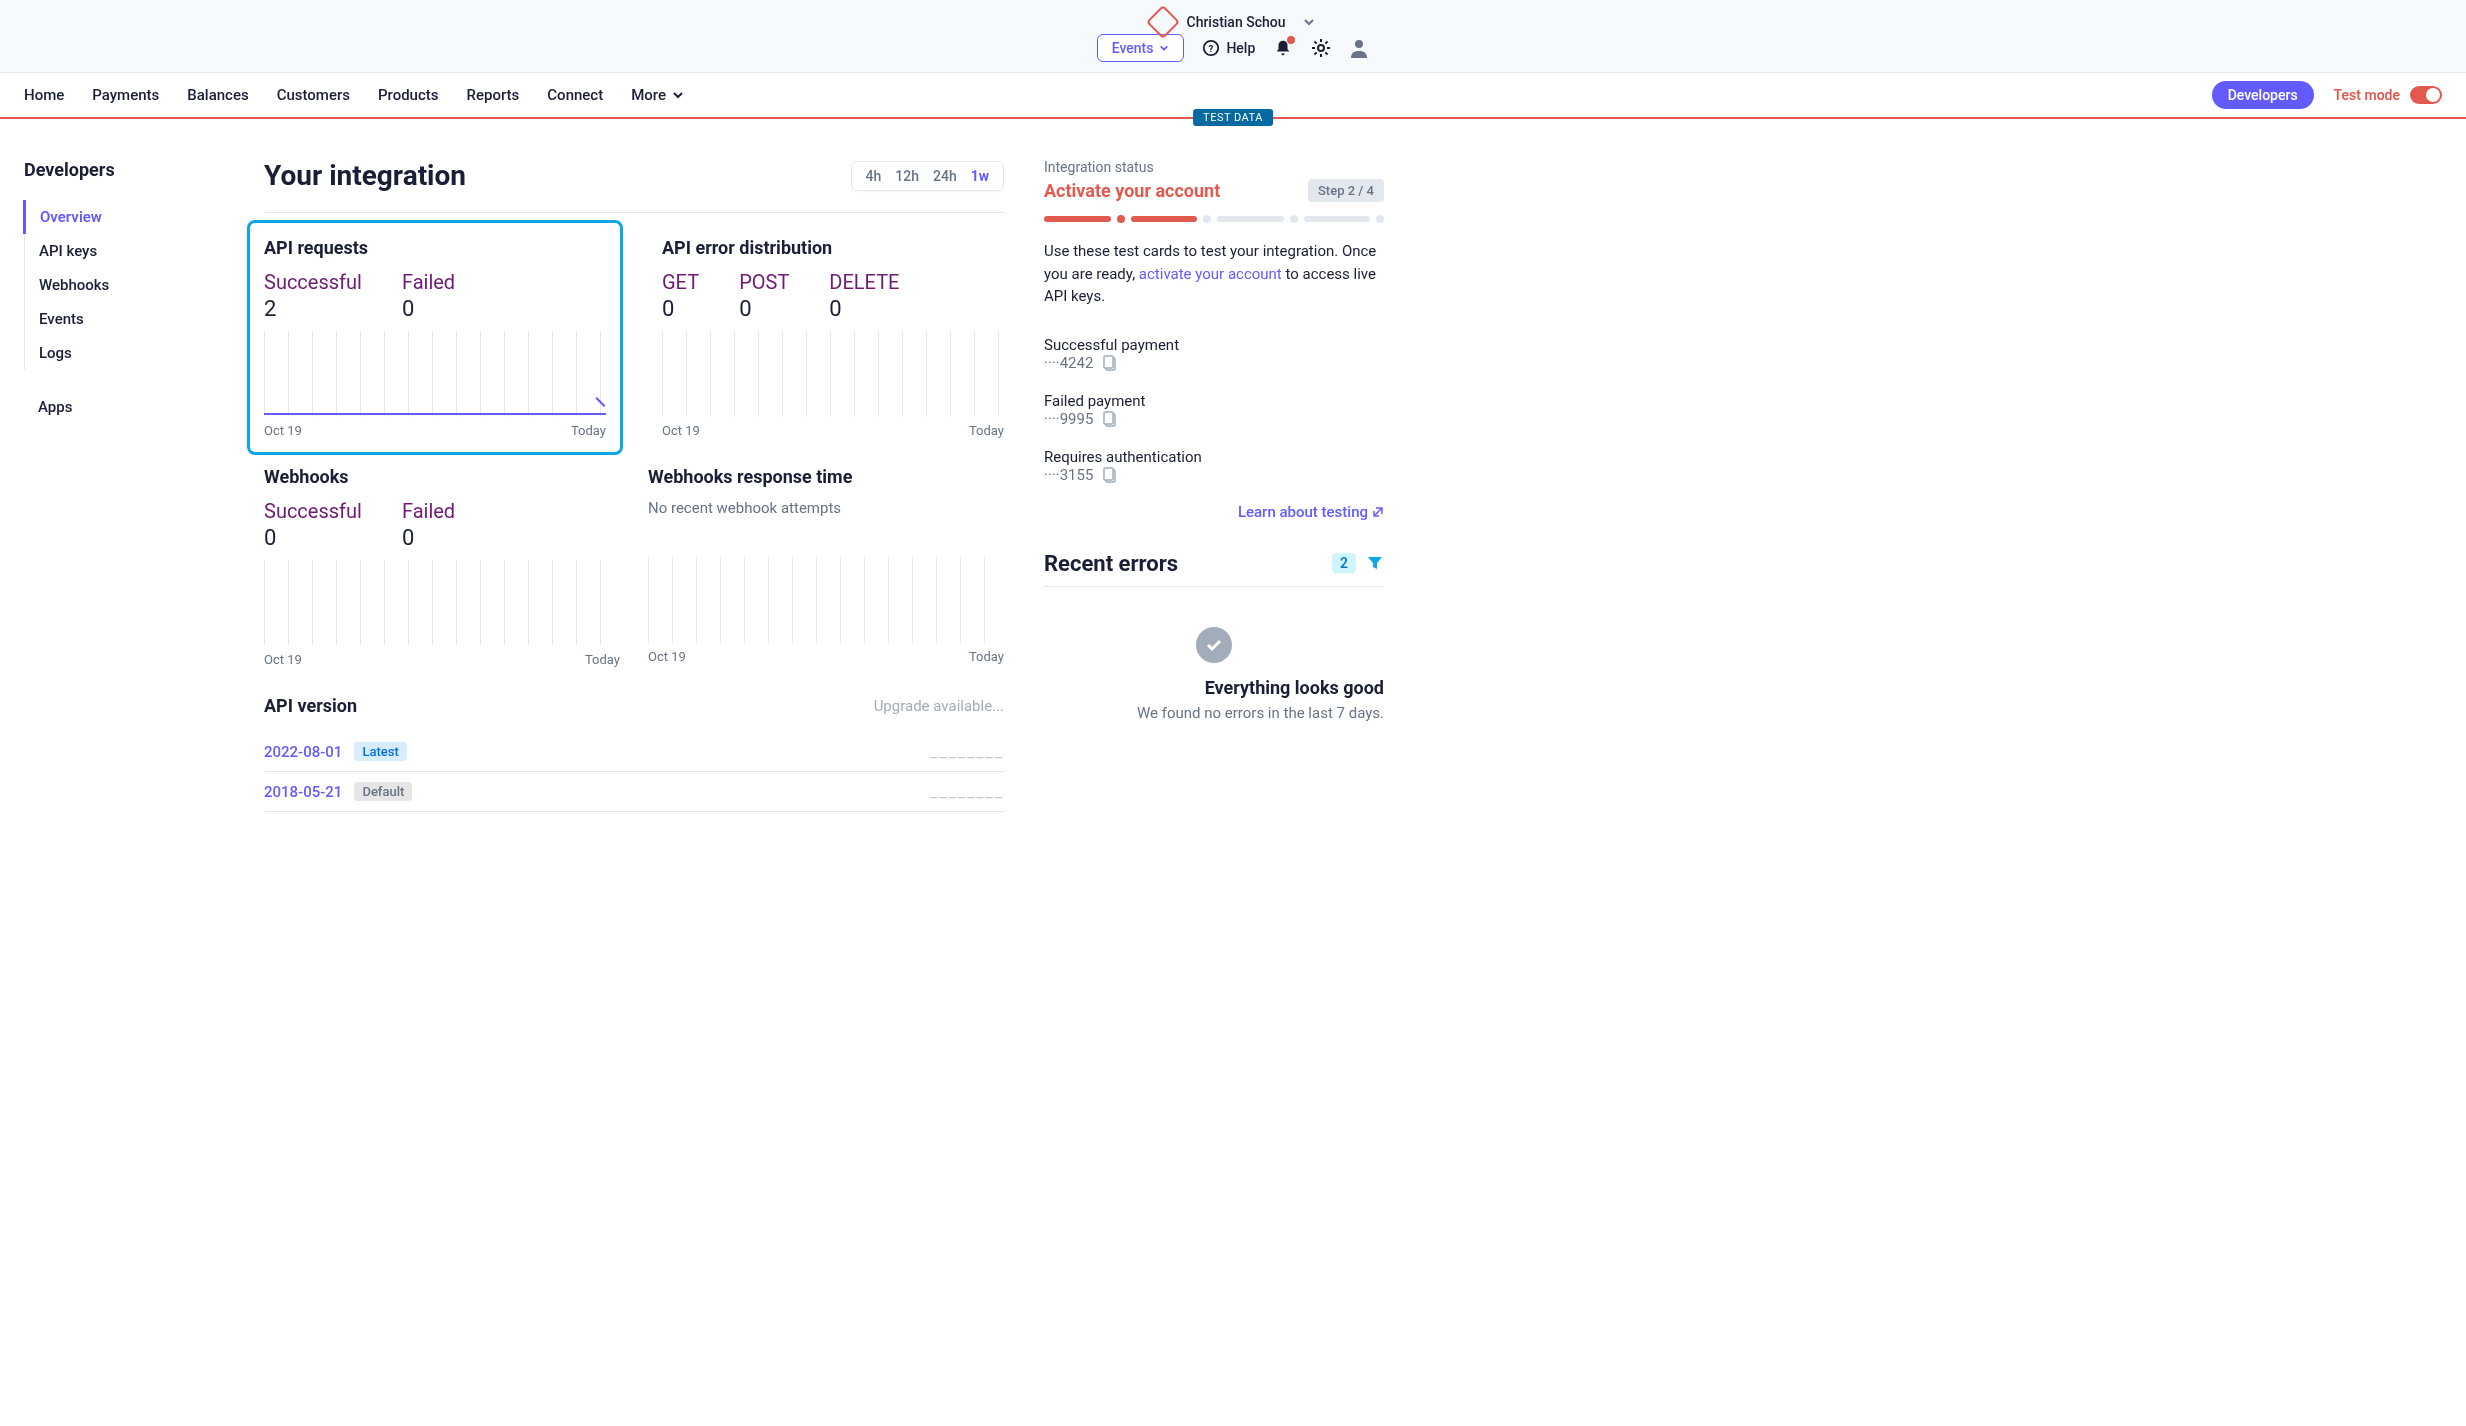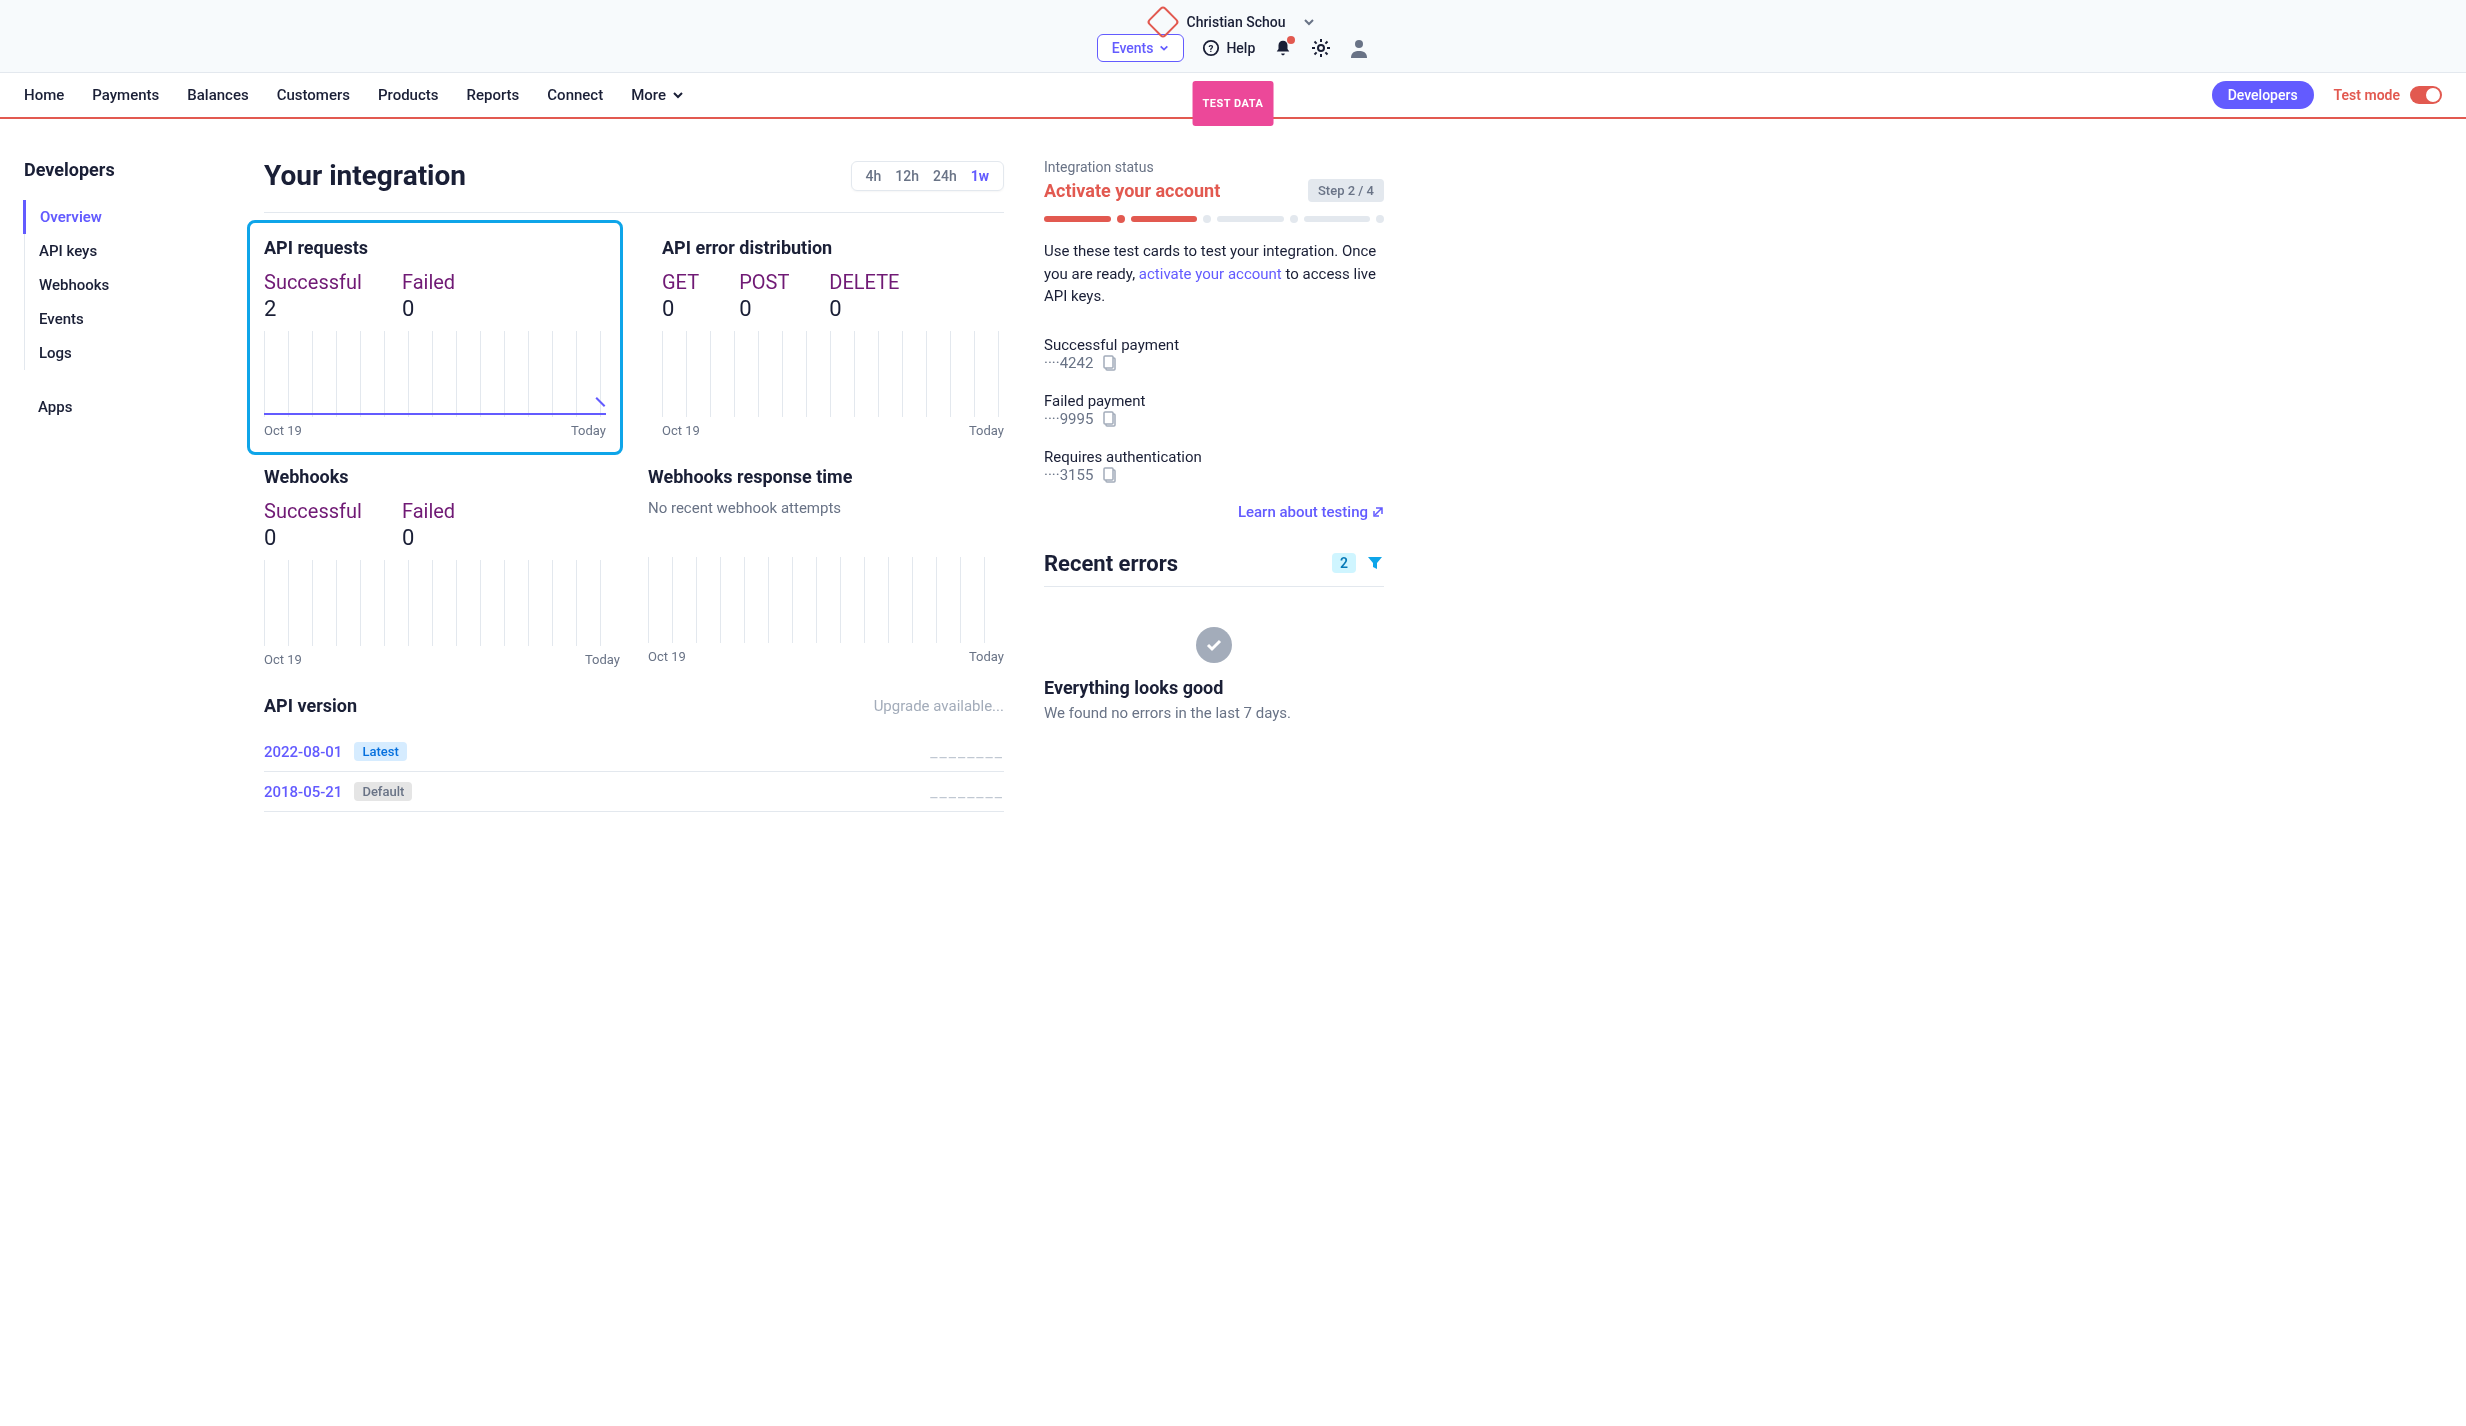--- a/index.html
+++ b/index.html
@@ -22,21 +22,21 @@
     
     
     .navbar { display: flex; align-items: center; padding: 0 24px; border-bottom: 2px solid #e25950; background: #fff; height: 46px; position: relative; }
     .nav-left { display: flex; gap: 28px; }
     .nav-item { font-size: 15px; font-weight: 500; color: #1a1f36; display: flex; align-items: center; cursor: pointer; }
     .nav-right { margin-left: auto; display: flex; align-items: center; gap: 20px; }
     .dev-pill { background: #635bff; color: #fff; padding: 6px 16px; border-radius: 14px; font-size: 14px; font-weight: 500; }
     .testmode { display: flex; align-items: center; gap: 10px; color: #e25950; font-size: 14px; font-weight: 600; }
     .toggle { width: 32px; height: 18px; background: #e25950; border-radius: 10px; position: relative; }
     .toggle::after { content: ''; position: absolute; right: 2px; top: 2px; width: 14px; height: 14px; background: #fff; border-radius: 50%; }
-    .test-data-badge { position: absolute; left: 50%; transform: translateX(-50%); bottom: -9px; background: #ec4899; color: #fff; font-size: 11px; font-weight: 700; padding: 16px 10px; border-radius: 3px; letter-spacing: 0.5px; }
+    .test-data-badge { position: absolute; left: 50%; transform: translateX(-50%); bottom: -9px; background: #0369a1; color: #fff; font-size: 11px; font-weight: 400; padding: 2px 10px; border-radius: 3px; letter-spacing: 0.5px; }
     
     
     .content { display: flex; padding: 40px 24px 20px 24px; gap: 40px; }
     
     
     .sidebar { width: 200px; flex-shrink: 0; }
     .sidebar-title { font-size: 18px; font-weight: 700; margin-bottom: 20px; }
     .sidebar-list { list-style: none; border-left: 1px solid #e3e8ee; }
     .sidebar-item { padding: 8px 0 8px 14px; font-size: 15px; font-weight: 500; cursor: pointer; color: #1a1f36; }
     .sidebar-item.active { color: #635bff; border-left: 3px solid #635bff; margin-left: -2px; font-weight: 600; }
@@ -92,21 +92,21 @@
     .clipboard-icon { cursor: pointer; color: #a3acba; }
     .learn-link { text-align: right; margin-top: 8px; }
     .learn-link a { color: #635bff; font-size: 15px; text-decoration: none; display: inline-flex; align-items: center; gap: 4px; font-weight: 500; }
     
     .recent-errors-header { display: flex; justify-content: space-between; align-items: center; margin-bottom: 8px; }
     .recent-errors-title { font-size: 22px; font-weight: 700; }
     .filter-area { display: flex; align-items: center; gap: 10px; }
     .count-badge { background: #cff5ff; color: #067ab8; font-size: 14px; padding: 2px 8px; border-radius: 4px; font-weight: 600; }
     .funnel-icon { color: #0ea5e9; }
     .divider2 { border-bottom: 1px solid #e3e8ee; margin: 10px 0 40px 0; }
-    .all-good { text-align: left; }
+    .all-good { text-align: right; }
     .check-circle { width: 36px; height: 36px; background: #a3acba; border-radius: 50%; margin: 0 auto 14px auto; display: flex; align-items: center; justify-content: center; color: #fff; }
     .all-good-title { font-size: 18px; font-weight: 700; margin-bottom: 6px; }
     .all-good-sub { font-size: 15px; color: #697386; }
     
     svg { display: block; }
   </style>
 </head>
 <body>
 
 <div class="topbar">

